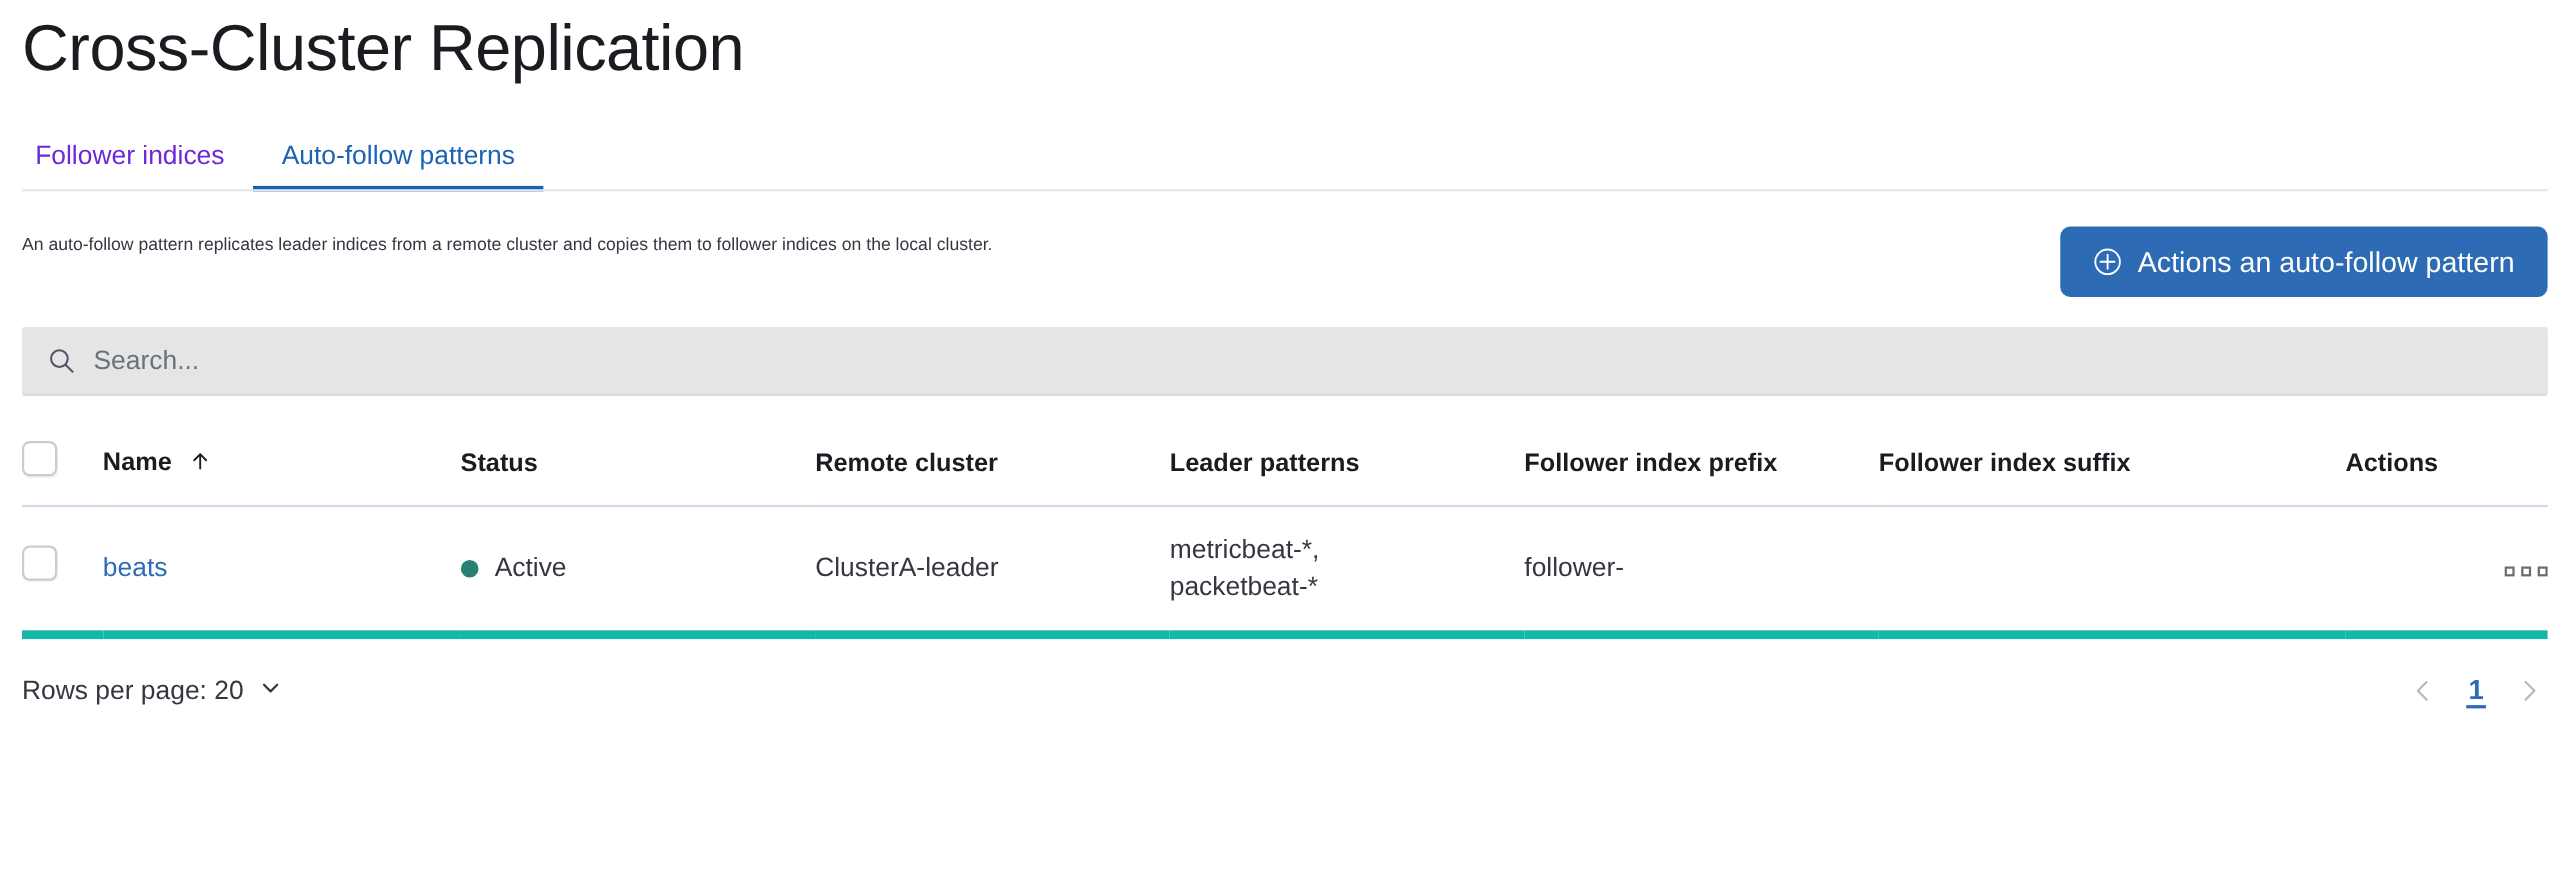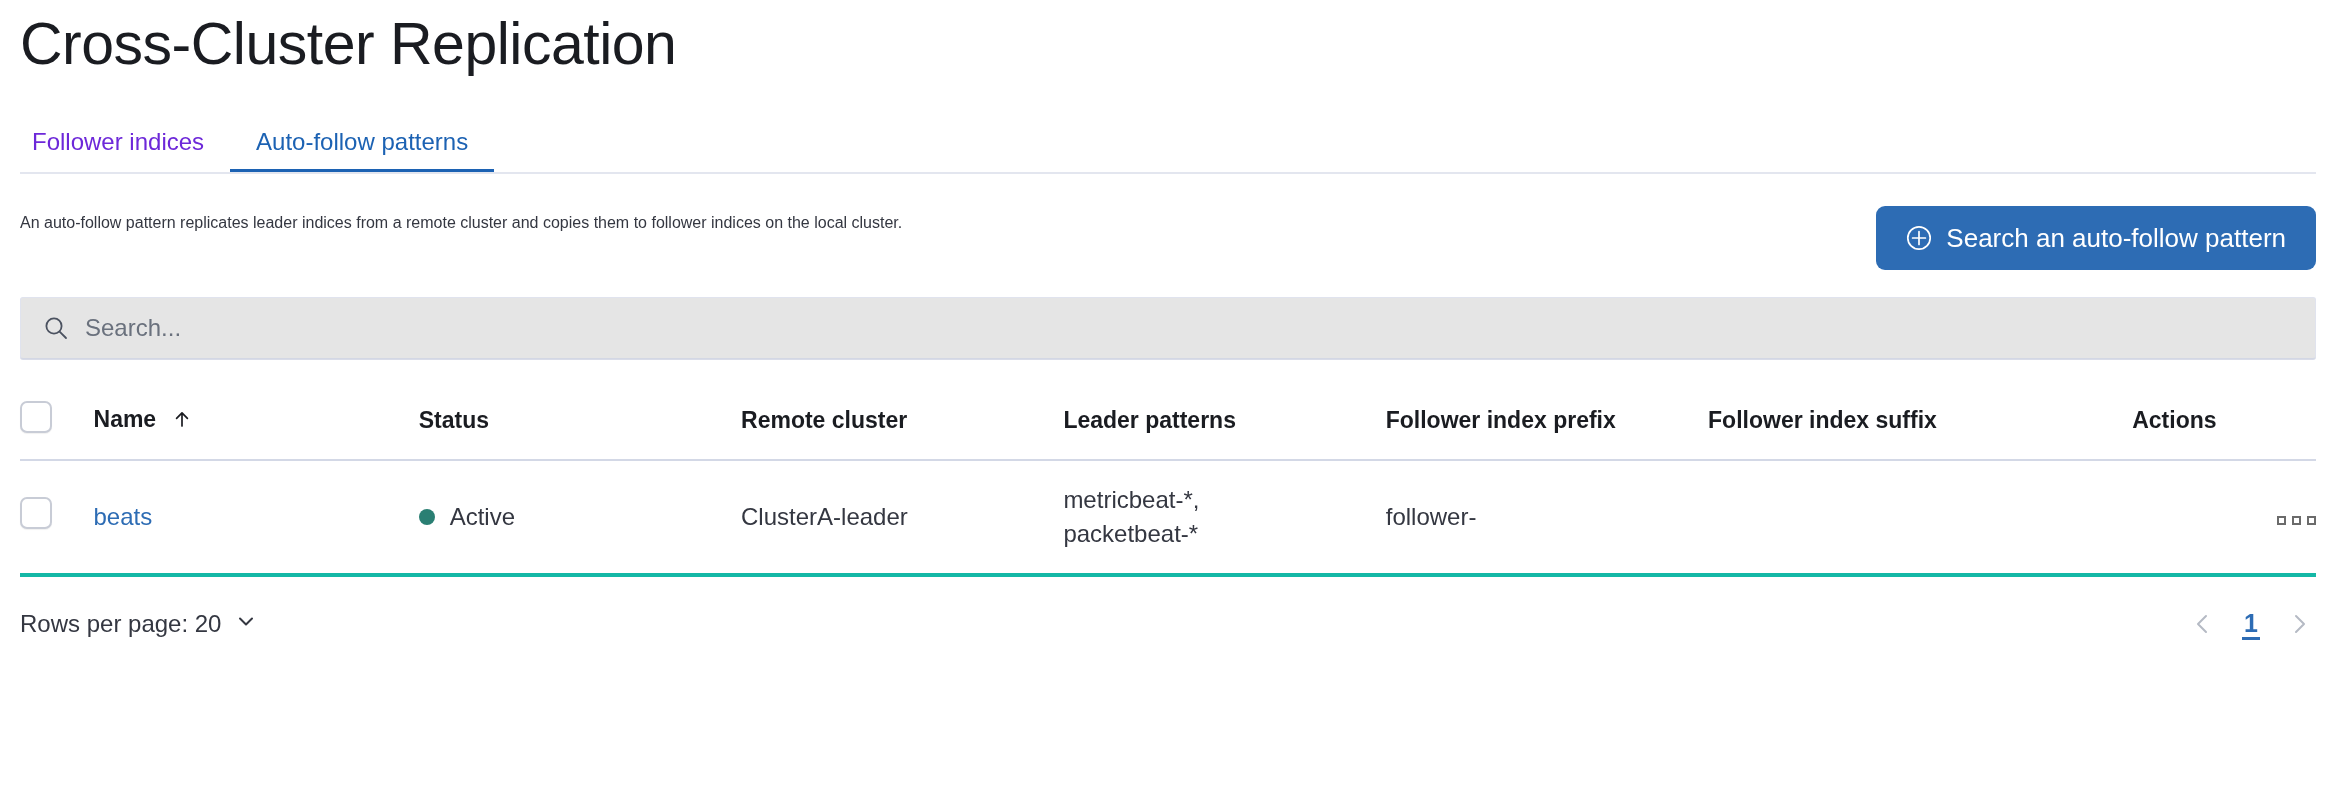--- a/index.html
+++ b/index.html
@@ -148,21 +148,21 @@
     text-align: left;
     font-size: 23px;
     line-height: 28px;
     font-weight: bold;
     color: #1a1c21;
     padding: 0 0 20px 0;
     vertical-align: middle;
     white-space: nowrap;
   }
   table.ccr-table thead tr { border-bottom: 2px solid #d3d8e6; }
-  table.ccr-table tbody tr { border-bottom: 4px solid #14b8a6; }
+  table.ccr-table tbody tr { border-bottom: 8px solid #14b8a6; }
   table.ccr-table td {
     font-size: 24px;
     line-height: 34px;
     color: #343741;
     padding: 22px 0;
     vertical-align: middle;
   }
   .col-check { width: 52px; }
   .col-name { width: 230px; }
   .col-status { width: 228px; }
@@ -267,21 +267,21 @@
 
   <div class="intro-row">
     <p class="intro-text">An auto-follow pattern replicates leader indices from a remote cluster and copies them to follower indices on the local cluster.</p>
     <button class="create-btn">
       <span class="plus-circle">
         <svg viewBox="0 0 26 26" width="26" height="26" aria-hidden="true">
           <circle cx="13" cy="13" r="11.2" fill="none" stroke="#ffffff" stroke-width="1.7"></circle>
           <path d="M13 6.6 V19.4 M6.6 13 H19.4" stroke="#ffffff" stroke-width="1.7" stroke-linecap="round"></path>
         </svg>
       </span>
-      <span>Search an auto-follow pattern</span>
+      <span>Actions an auto-follow pattern</span>
     </button>
   </div>
 
   <div class="search-bar">
     <span class="search-icon">
       <svg viewBox="0 0 26 26" width="26" height="26" aria-hidden="true">
         <circle cx="11" cy="11" r="7.6" fill="none" stroke="#4b5260" stroke-width="1.8"></circle>
         <path d="M16.6 16.6 L23 23" stroke="#4b5260" stroke-width="1.8" stroke-linecap="round"></path>
       </svg>
     </span>

